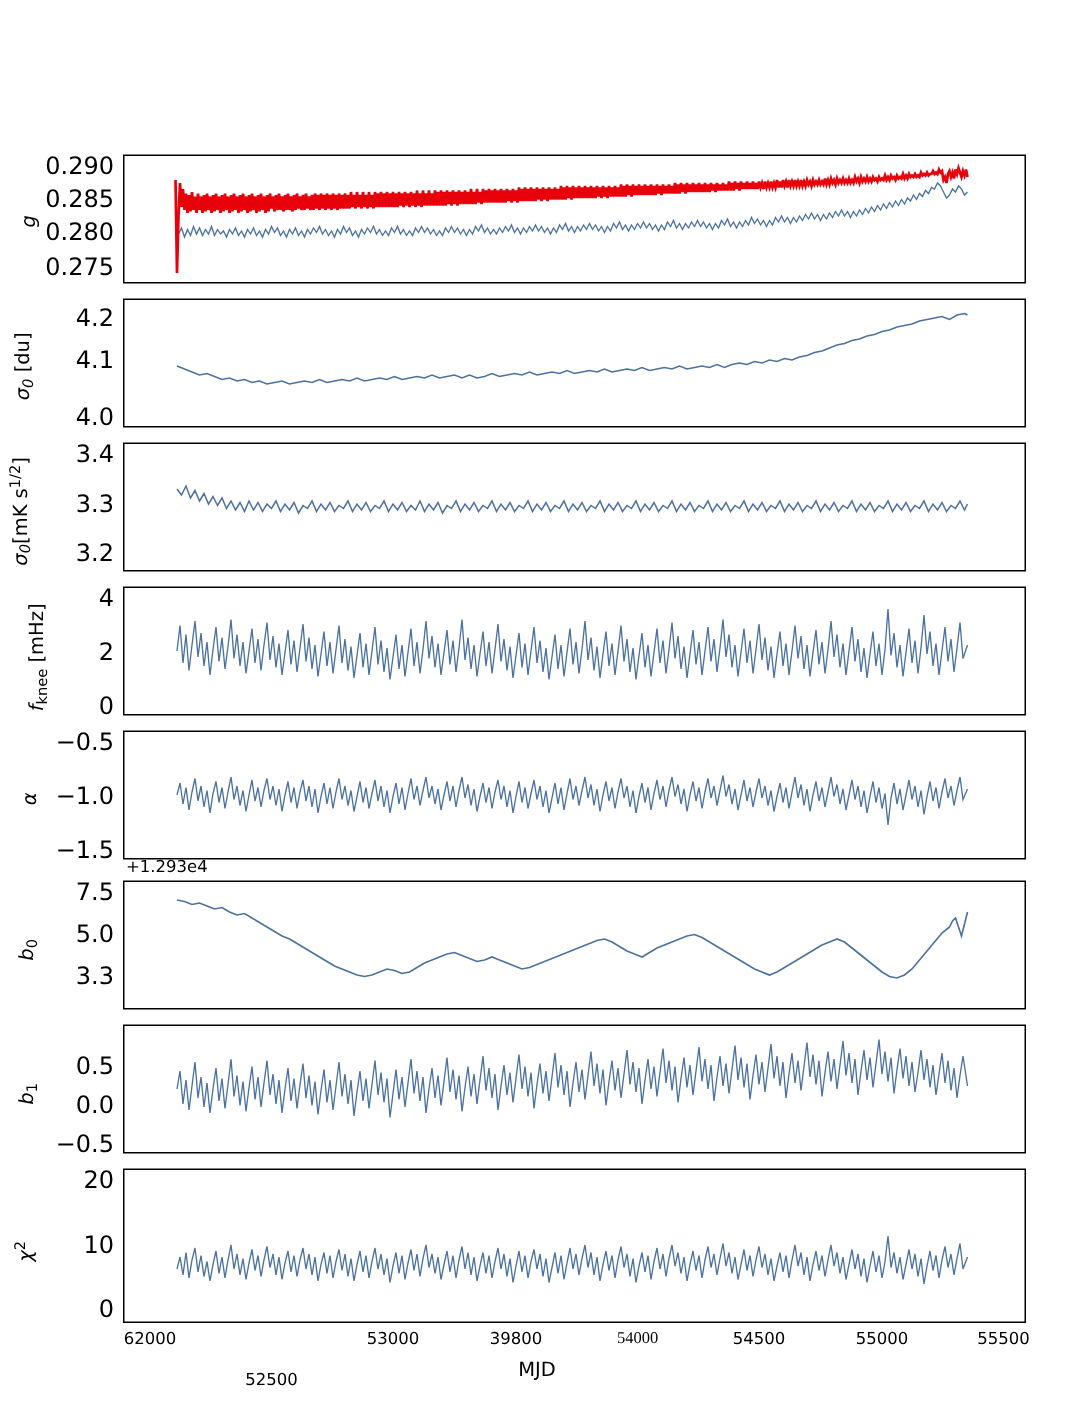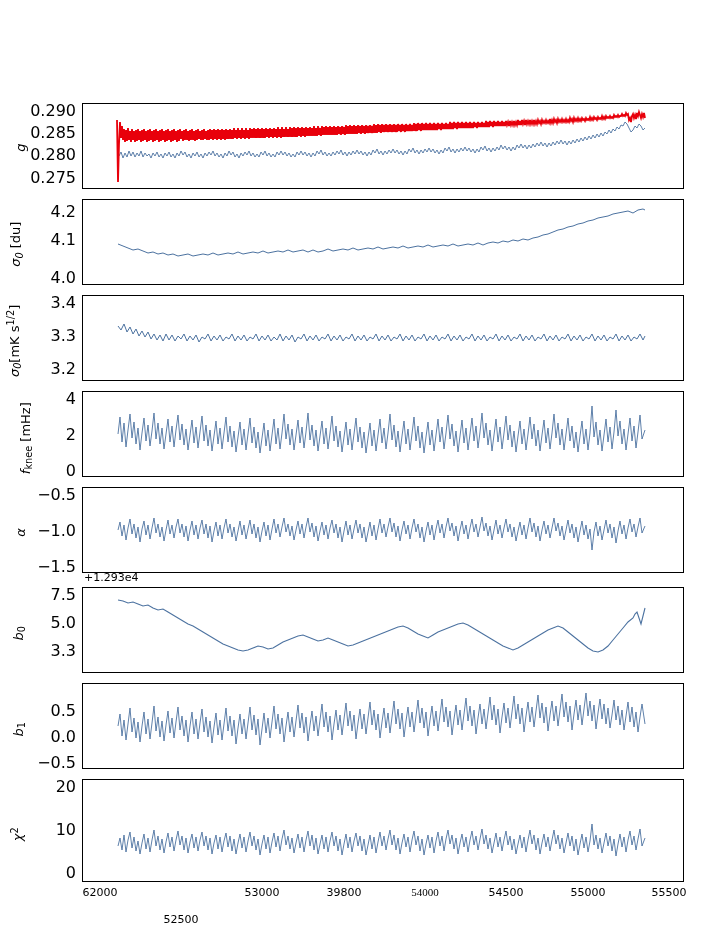--- a/index.html
+++ b/index.html
@@ -106,14 +106,15 @@
 
 <div class="xtick" style="left:65px;top:886px;width:70px;">62000</div>
 <div class="xtick" style="left:146px;top:886px;width:70px;margin-top:27px;">52500</div>
 <div class="xtick" style="left:227px;top:886px;width:70px;">53000</div>
 <div class="xtick" style="left:309px;top:886px;width:70px;">39800</div>
 <div class="xtick" style="left:390px;top:886px;width:70px;font-family:Liberation Serif, serif;">54000</div>
 <div class="xtick" style="left:471px;top:886px;width:70px;">54500</div>
 <div class="xtick" style="left:553px;top:886px;width:70px;">55000</div>
 <div class="xtick" style="left:634px;top:886px;width:70px;">55500</div>
 
+<div class="xlabel" style="top:906px;">MJD</div>
 
 </div>
 
 </body></html>

